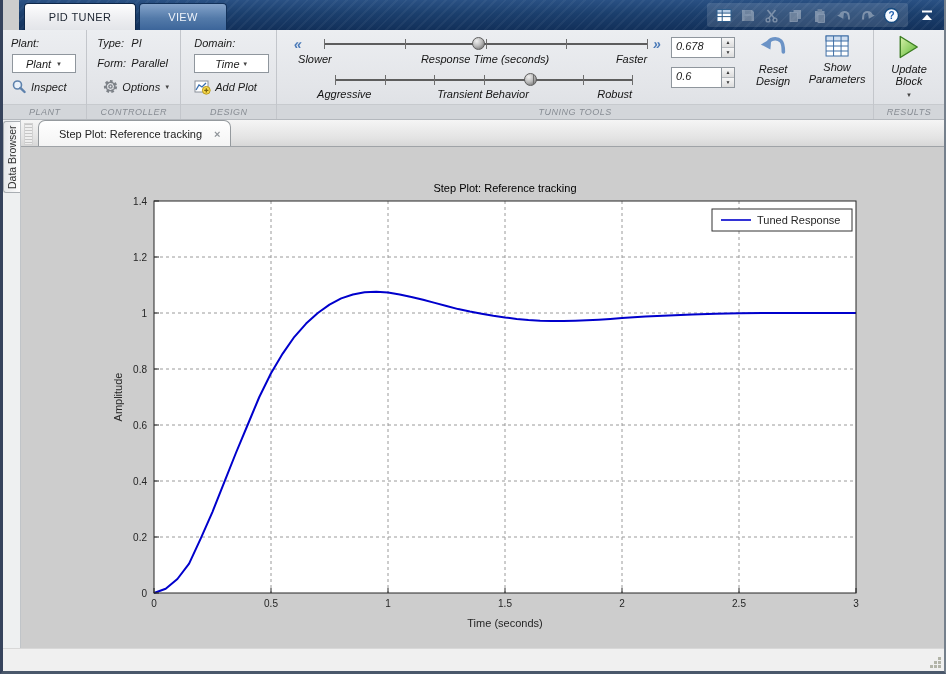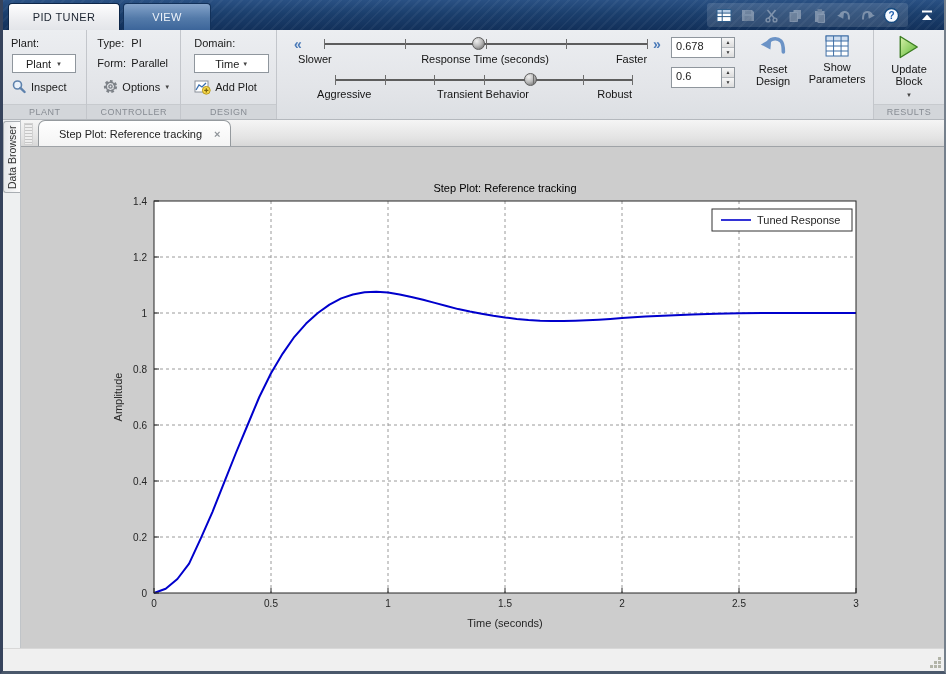--- a/index.html
+++ b/index.html
@@ -5,41 +5,41 @@
   * { margin:0; padding:0; box-sizing:border-box; }
   html,body { width:946px; height:674px; background:#888; }
   body { font-family:"Liberation Sans","DejaVu Sans",sans-serif; font-size:11px; color:#1a1a1a; }
 
   .window{ position:relative; width:946px; height:674px;
     border-left:3px solid #36435c; border-right:2px solid #75808c; border-bottom:3px solid #4a586b;
     background:#cdcdcd; display:flex; flex-direction:column; overflow:hidden; }
 
   
   .titlebar{ position:relative; height:30px; flex:0 0 30px;
-    background:linear-gradient(180deg,#2a5184 0%,#1b3f6d 45%,#12305a 100%); }
+    background:linear-gradient(180deg,#2a5184 0%,#1b3f6d 45%,#12305a 100%);margin-left:16px; }
   .titlebar::after{ content:""; position:absolute; inset:0;
     background:repeating-linear-gradient(135deg, rgba(255,255,255,0.045) 0 2px, transparent 2px 7px); pointer-events:none;}
   .tt-tabs{ position:absolute; left:5px; bottom:0; display:flex; align-items:flex-end; z-index:2; }
   .tt-tab{ height:27px; display:flex; align-items:center; justify-content:center;
     border-radius:4px 4px 0 0; letter-spacing:.4px; cursor:default; }
   .tt-tab.active{ width:112px; background:linear-gradient(180deg,#fdfdfe 0%,#ecedf0 60%,#e3e5e9 100%);
     color:#1c2430; border:1px solid #0d2648; border-bottom:none; }
   .tt-tab.inactive{ width:88px; margin-left:3px; color:#eef3fa;
     background:linear-gradient(180deg,#84a3ca 0%,#537aa9 55%,#3c659a 100%);
     border:1px solid #12315a; border-bottom:none; }
   .qat{ position:absolute; right:36px; top:3px; height:24px; display:flex; align-items:center; gap:7px;
     padding:0 8px; background:rgba(255,255,255,0.13); border-radius:3px; z-index:2;}
   .qat .qicon{ width:17px; height:17px; display:flex; align-items:center; justify-content:center; }
   .collapse{ position:absolute; right:8px; top:6px; width:18px; height:18px; z-index:2;
     display:flex; align-items:center; justify-content:center; }
 
   
   .ribbon{ height:90px; flex:0 0 90px; display:flex;
     background:linear-gradient(180deg,#eceef1 0%,#e2e4e8 70%,#dcdfe3 100%);
-    border-bottom:1px solid #b4b8bd; }
+    border-bottom:1px solid #b4b8bd;font-style:italic; }
   .sec{ position:relative; display:flex; flex-direction:column; border-right:1px solid #c3c6cb; }
   .sec:last-child{ border-right:none; }
   .sec-body{ position:relative; flex:1; }
   .sec-label{ height:15px; flex:0 0 15px; background:#d3d6da; border-top:1px solid #c7cace;
     color:#878c93; font-size:9px; letter-spacing:.5px; text-align:center; line-height:14px; }
   .lbl{ position:absolute; white-space:nowrap; }
   .btn-flat{ position:absolute; display:flex; align-items:center; gap:4px; white-space:nowrap; cursor:default;}
   .combo{ position:absolute; height:19px; background:#fff; border:1px solid #8f969d;
     display:flex; align-items:center; white-space:nowrap; cursor:default;}
   .combo .arr{ font-size:6px; color:#444; margin-left:auto; }
@@ -292,20 +292,21 @@
                 <rect x="1.5" y="2" width="22" height="5" fill="#cfdef0" stroke="#3f6ea5"></rect>
                 <line x1="9" y1="2" x2="9" y2="22" stroke="#3f6ea5"></line>
                 <line x1="16.5" y1="2" x2="16.5" y2="22" stroke="#3f6ea5"></line>
                 <line x1="1.5" y1="12" x2="23.5" y2="12" stroke="#3f6ea5"></line>
                 <line x1="1.5" y1="17" x2="23.5" y2="17" stroke="#3f6ea5"></line>
               </svg>
             <span class="cap"><span>Show</span><br><span>Parameters</span></span>
           </div>
         </div>
       </div>
+      <div class="sec-label">TUNING TOOLS</div>
     </div>
 
     <div class="sec" style="width:73px">
       <div class="sec-body">
         <div class="big-btn" style="left:50%; transform:translateX(-50%);">
           <svg width="23" height="26">
             <defs>
                 <linearGradient id="gg" x1="0" y1="0" x2="1" y2="1">
                   <stop offset="0" stop-color="#d9f2ab"></stop>
                   <stop offset="1" stop-color="#58b531"></stop>

